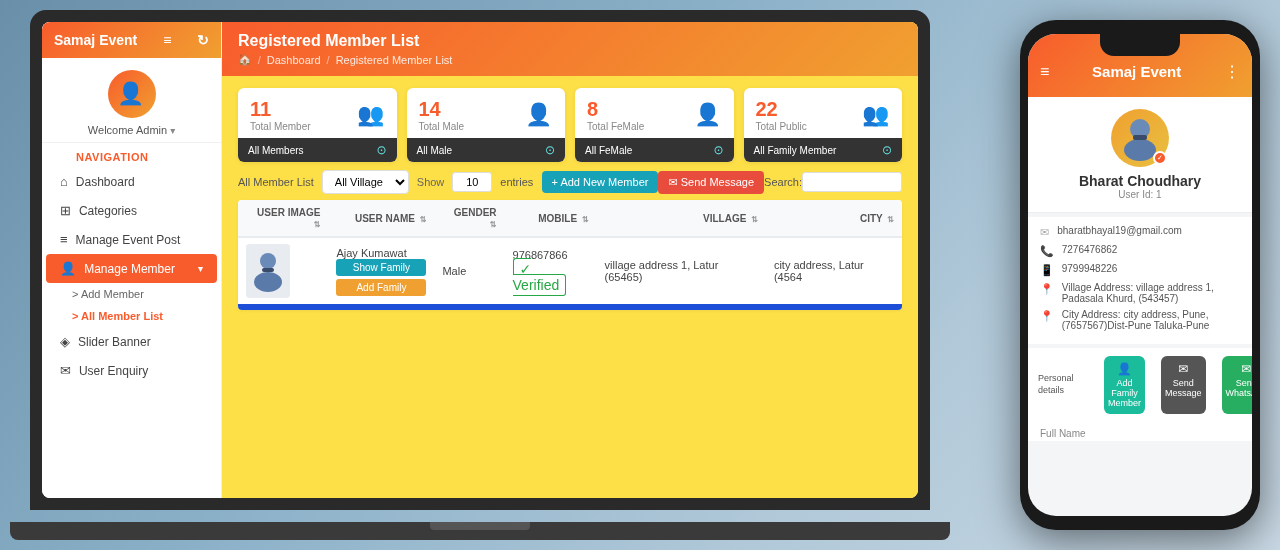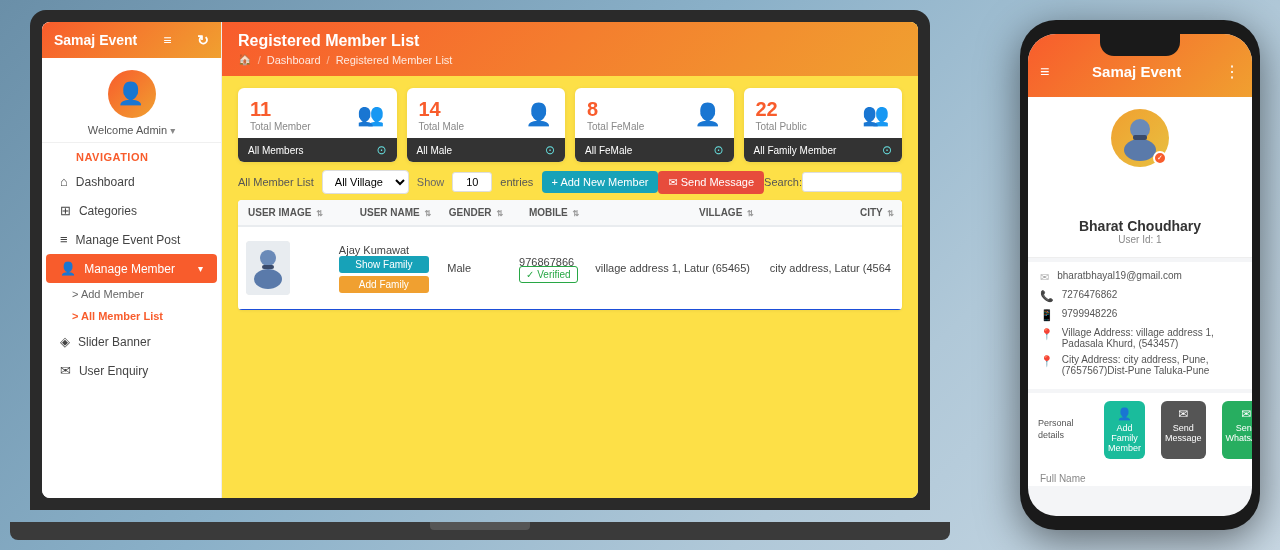--- a/index.html
+++ b/index.html
@@ -292,22 +292,22 @@
     .data-table th {
       padding: 7px 8px;
       text-align: right;
       font-weight: bold;
       color: #555;
       border-bottom: 2px solid #e9ecef;
       font-size: 10px;
       text-transform: uppercase;
     }
     .data-table td {
-      padding: 14px 8px;
-      border-bottom: 1px solid #1d4ed8;
+      padding: 6px 8px;
+      border-bottom: 6px solid #1d4ed8;
       vertical-align: middle;
       color: #444;
     }
     .user-avatar-placeholder {
       width: 44px;
       height: 54px;
       background: #e8e8e8;
       border-radius: 4px;
       display: flex;
       align-items: center;
@@ -338,21 +338,21 @@
       cursor: pointer;
       display: block;
       width: 90px;
     }
     .verified-badge {
       background: #fff;
       color: #28a745;
       border: 1px solid #28a745;
       padding: 2px 6px;
       border-radius: 3px;
-      font-size: 10px;
+      font-size: 14px;
     }
 
     
     .phone-container {
       position: absolute;
       right: 20px;
       top: 20px;
       width: 240px;
       height: 510px;
     }
@@ -434,21 +434,20 @@
       display: flex;
       align-items: center;
       justify-content: center;
       font-size: 7px;
       color: #fff;
     }
     .profile-name {
       font-size: 14px;
       font-weight: bold;
       color: #333;
-      margin-top: 45px;
     }
     .profile-uid {
       font-size: 10px;
       color: #888;
     }
 
     .contact-list {
       padding: 8px 12px;
       background: #fff;
       margin-top: 4px;

